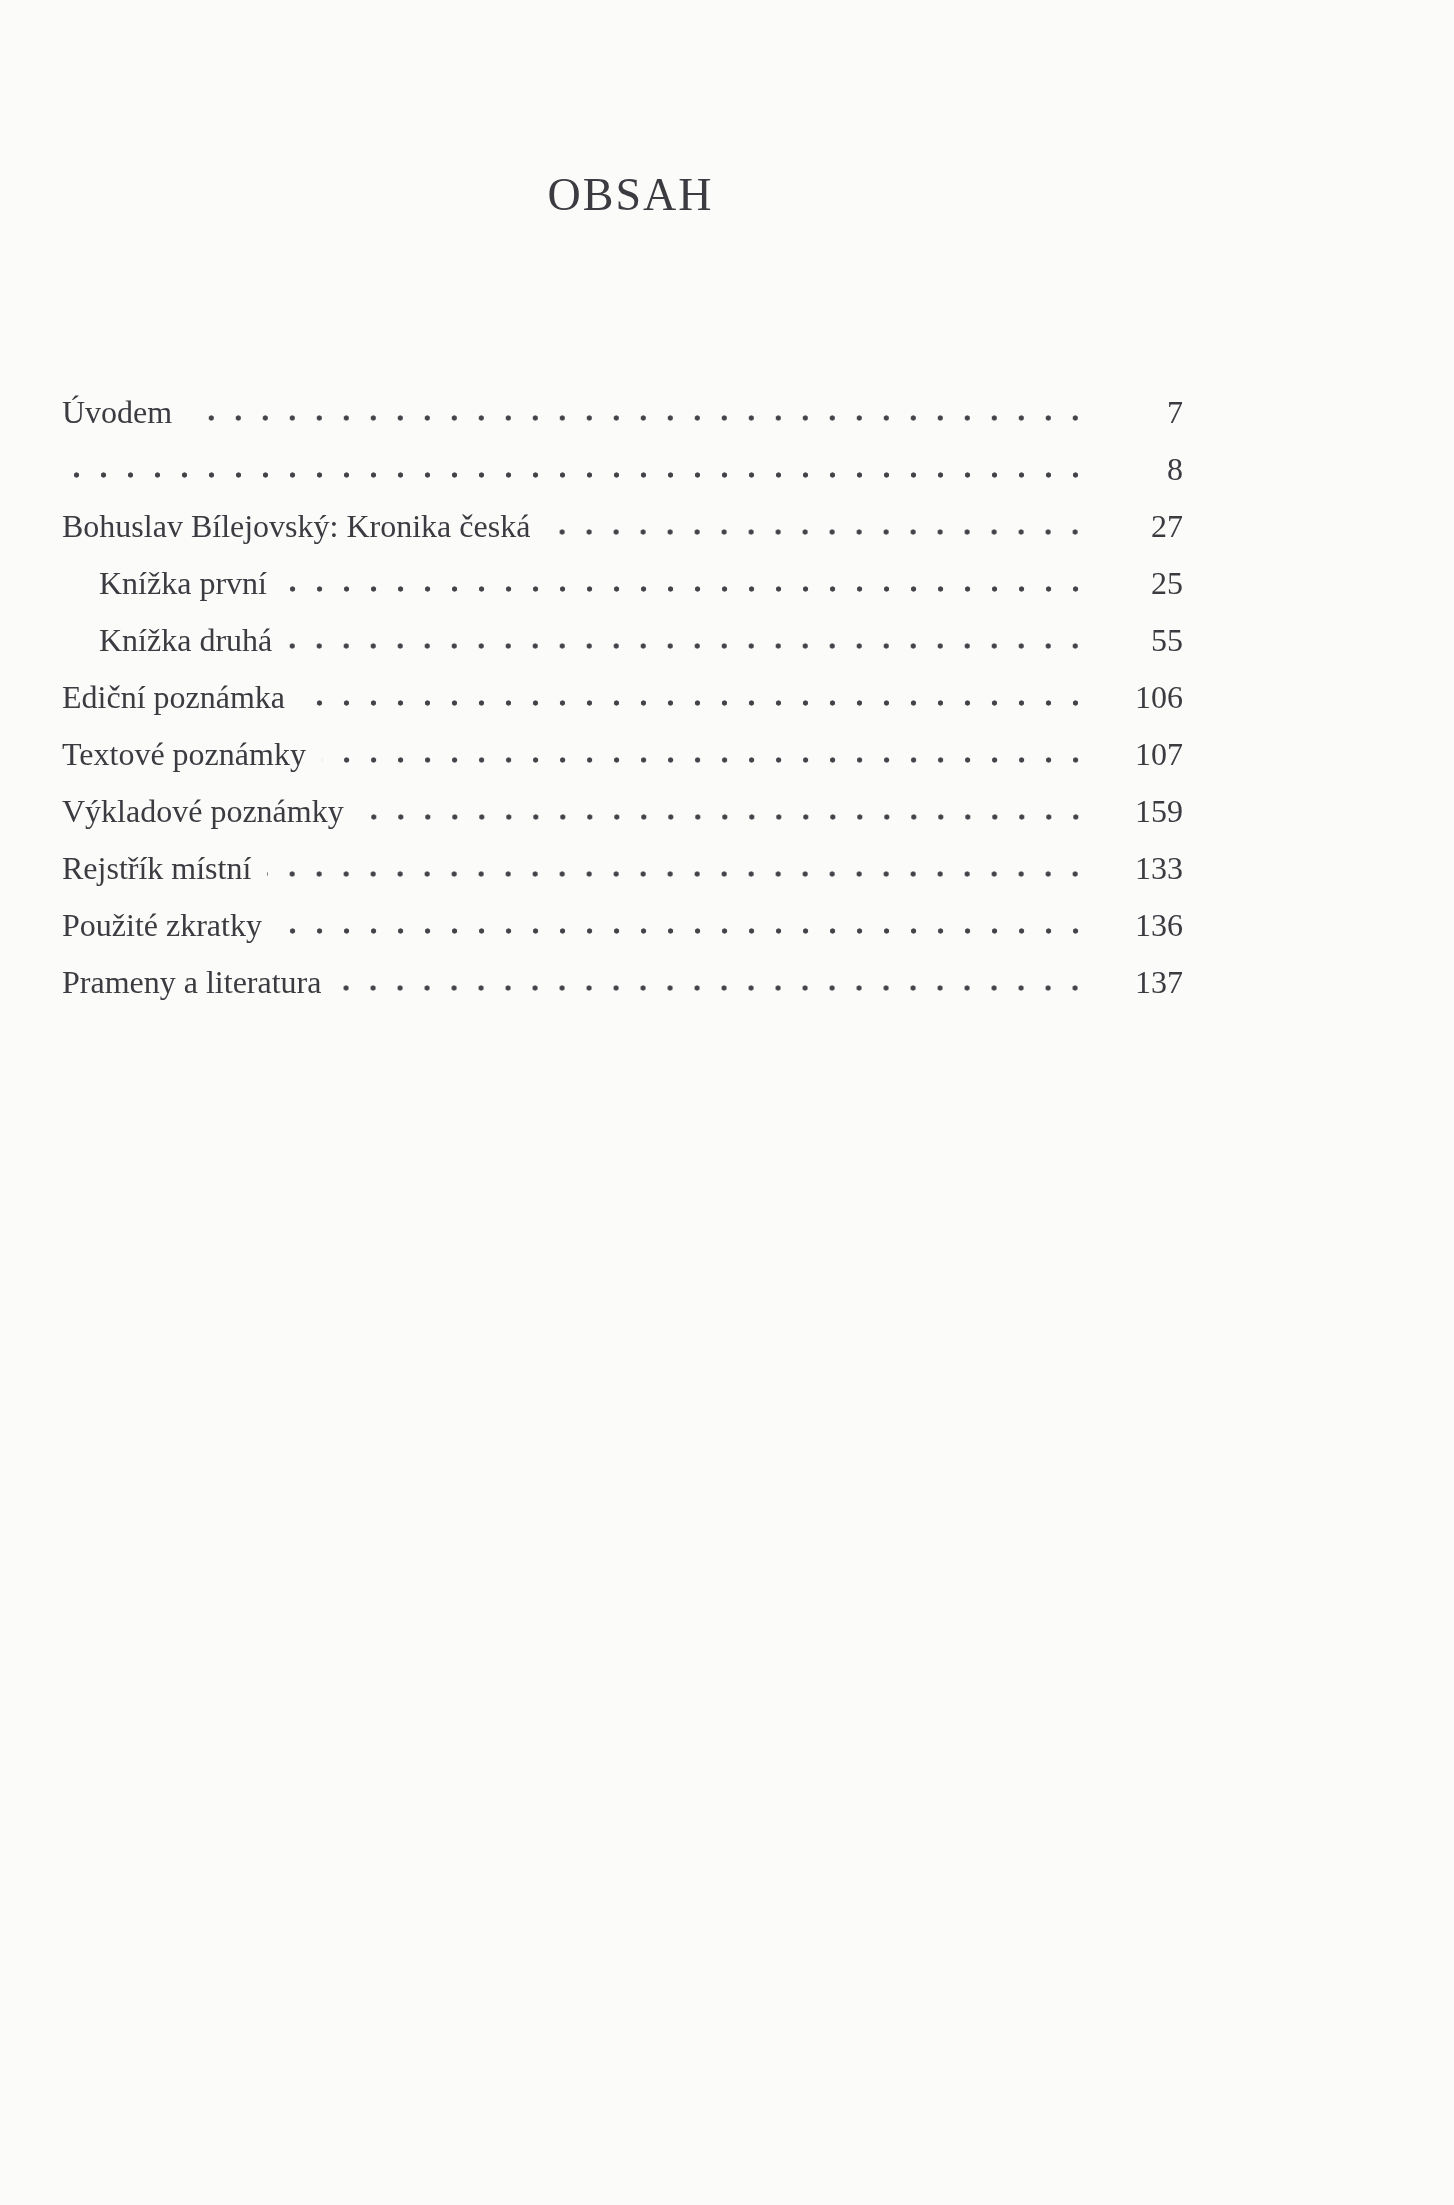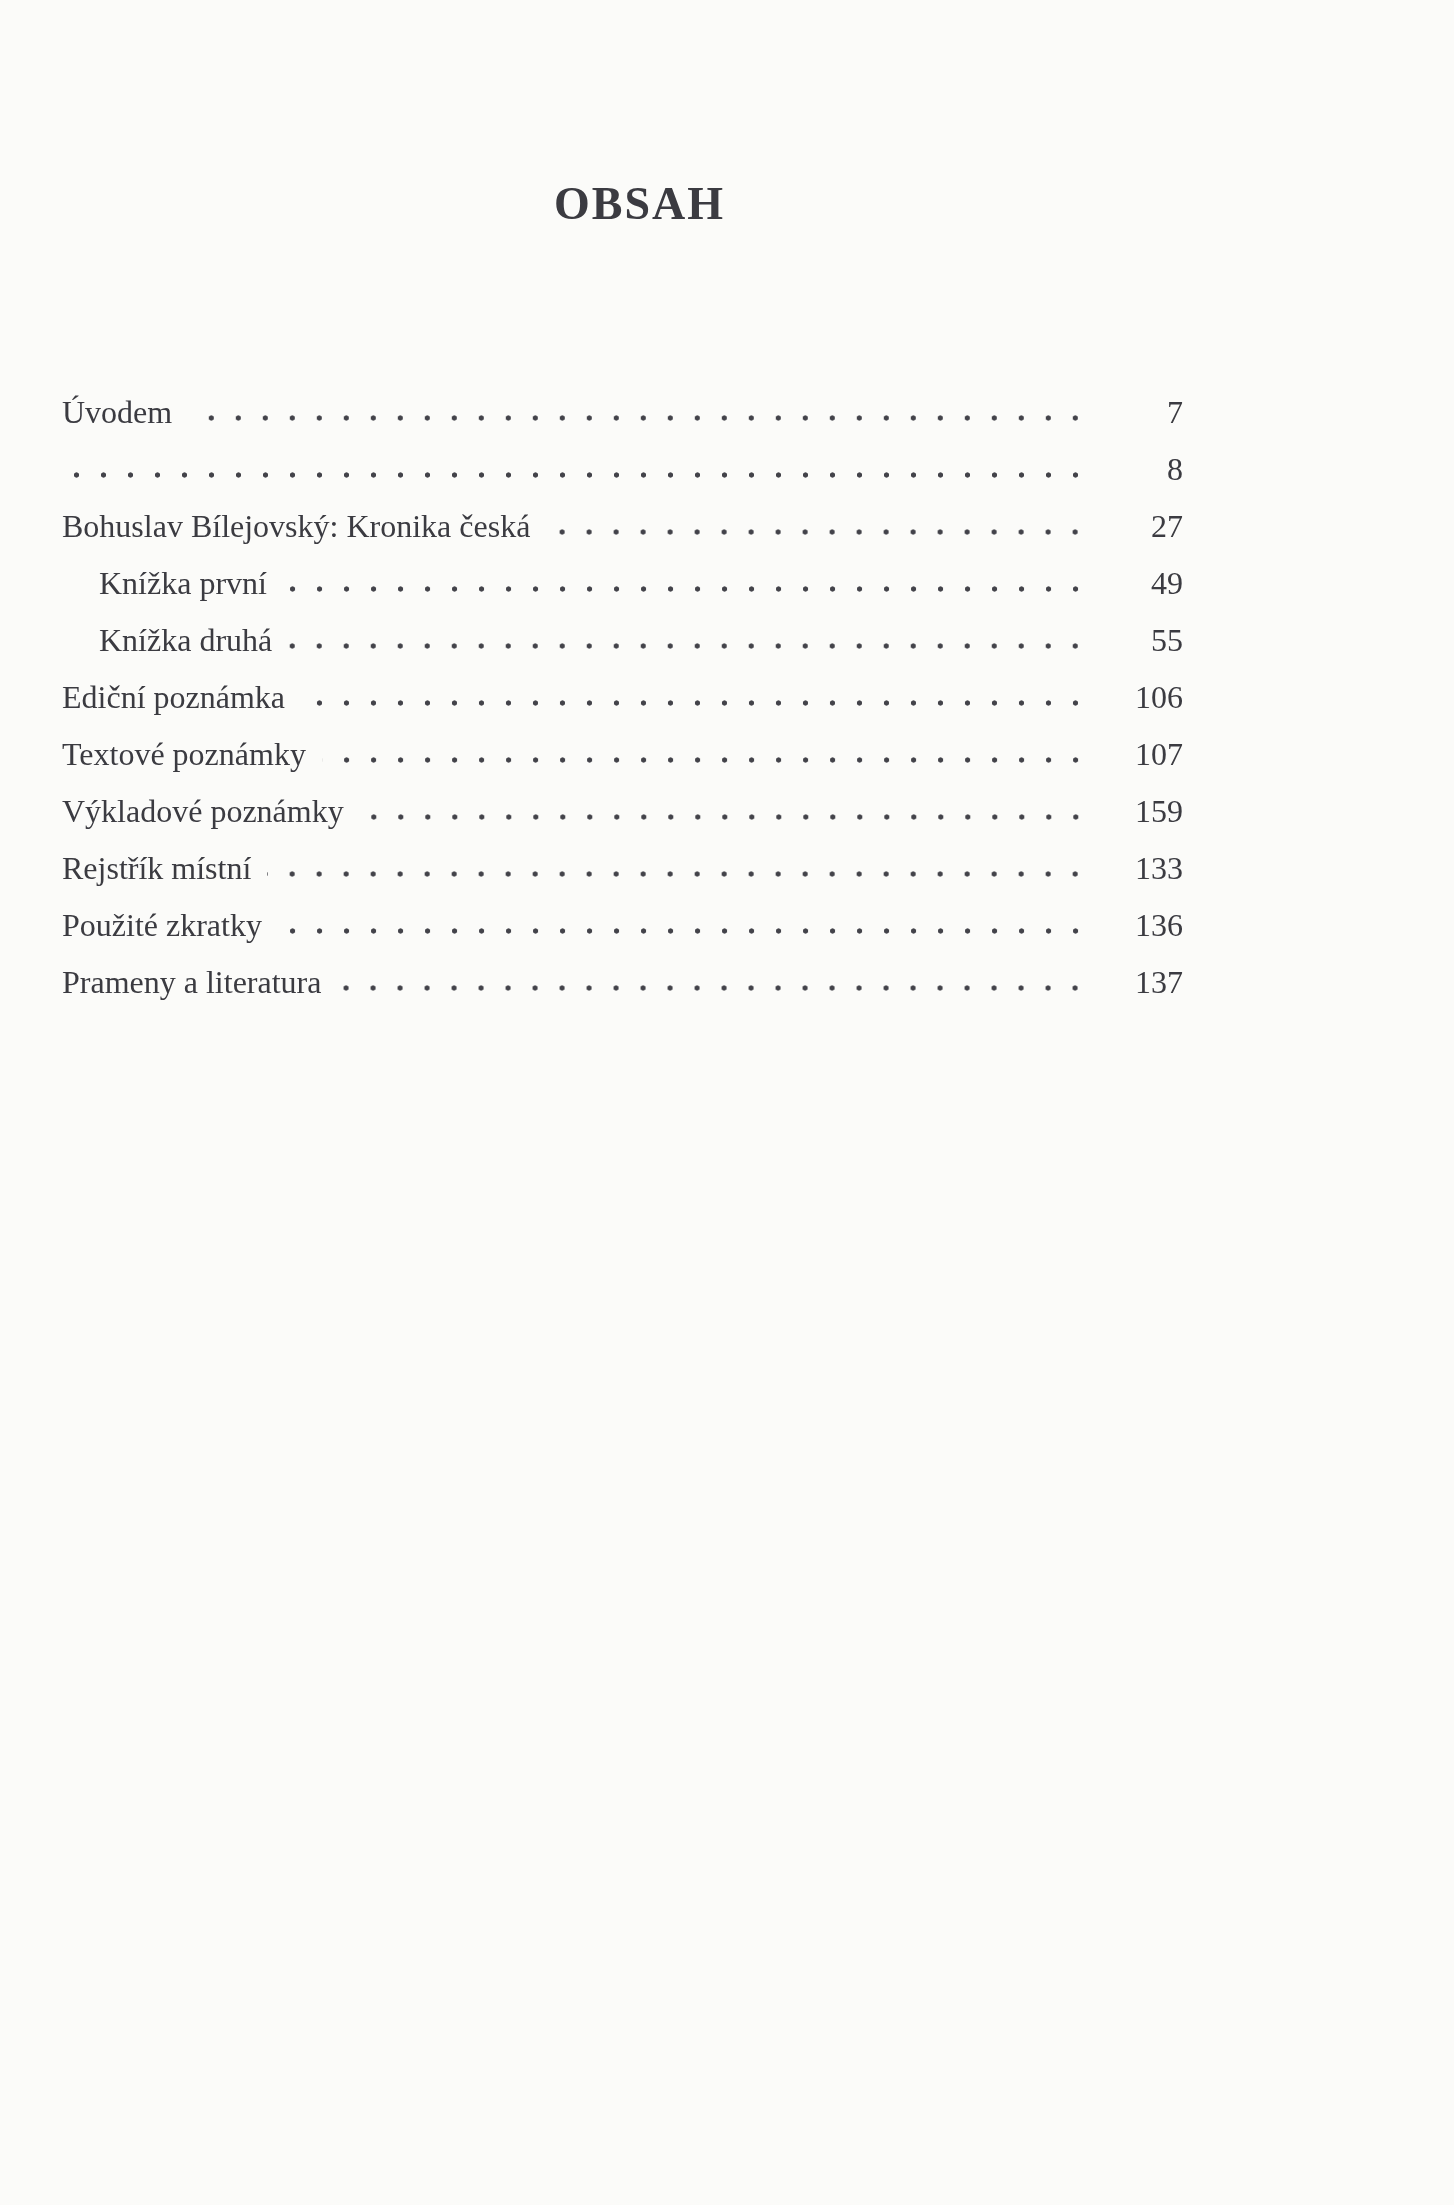--- a/index.html
+++ b/index.html
@@ -17,24 +17,24 @@
   }
   .page {
     position: absolute;
     inset: 0;
   }
   .title {
     position: absolute;
     top: 160px;
     left: 62px;
     width: 1121px;
-    margin: 17px;
+    margin: 8px;
     text-align: center;
     font-size: 46px;
-    font-weight: bold;
+    font-weight: normal;
     letter-spacing: 2px;
     color: var(--text-color, #3b3b41);
   }
   .toc {
     position: absolute;
     top: 384px;
     left: 62px;
     width: 1121px;
   }
   .toc-row {
@@ -86,21 +86,21 @@
 
   <div class="toc-row">
     <span class="toc-label">Bohuslav Bílejovský: Kronika česká</span>
     <span class="toc-leader"></span>
     <span class="toc-page">27</span>
   </div>
 
   <div class="toc-row indented">
     <span class="toc-label">Knížka první</span>
     <span class="toc-leader"></span>
-    <span class="toc-page">49</span>
+    <span class="toc-page">25</span>
   </div>
 
   <div class="toc-row indented">
     <span class="toc-label">Knížka druhá</span>
     <span class="toc-leader"></span>
     <span class="toc-page">55</span>
   </div>
 
 
   <div class="toc-row">

